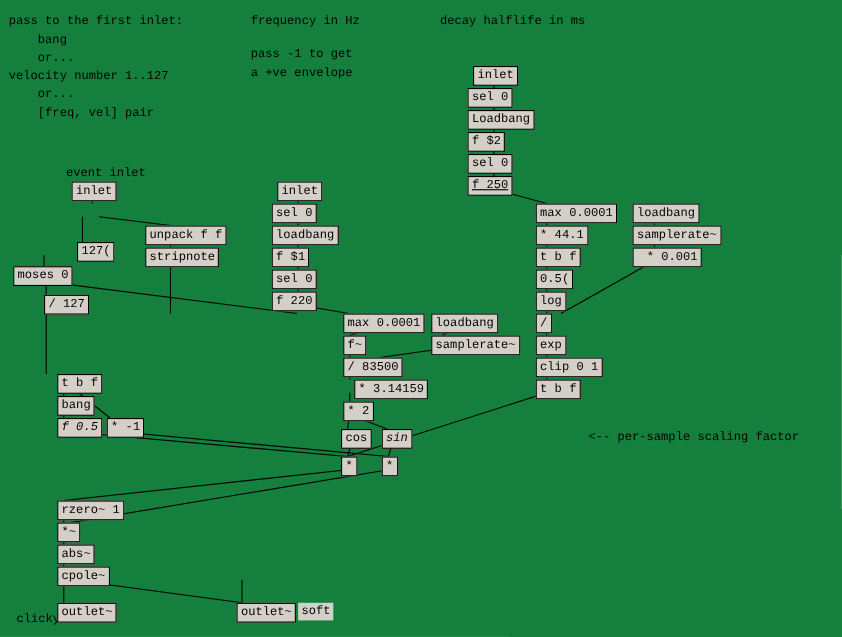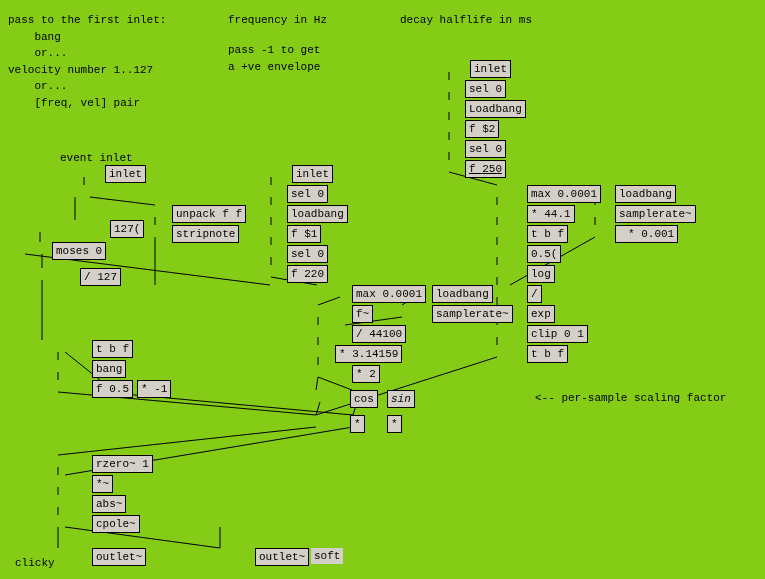--- a/index.html
+++ b/index.html
@@ -9,32 +9,31 @@
       font-size: 11px;
       width: 765px;
       height: 579px;
       overflow: hidden;
       position: relative;
     }
     .patch-area {
       position: relative;
       width: 765px;
       height: 579px;
-      background: #84cc16;
+      background: #15803d;
     }
     .pd-box {
       position: absolute;
       background: #d4d0c8;
       border: 1px solid #000;
       padding: 1px 3px;
       font-size: 11px;
       font-family: 'Courier New', Courier, monospace;
       white-space: nowrap;
       line-height: 1.3;
-      margin-left: 40px;
     }
     .pd-comment {
       position: absolute;
       font-size: 11px;
       font-family: 'Courier New', Courier, monospace;
       background: transparent;
       white-space: pre;
       line-height: 1.5;
     }
     svg.wires {
@@ -157,38 +156,38 @@
   <div class="pd-box" style="left:425px;top:80px;">sel 0</div>
   <div class="pd-box" style="left:425px;top:100px;">Loadbang</div>
   <div class="pd-box" style="left:425px;top:120px;">f $2</div>
   <div class="pd-box" style="left:425px;top:140px;">sel 0</div>
   <div class="pd-box" style="left:425px;top:160px;text-decoration:underline;">f 250</div>
 
   <div class="pd-box" style="left:312px;top:285px;">max 0.0001</div>
   <div class="pd-box" style="left:392px;top:285px;">loadbang</div>
   <div class="pd-box" style="left:312px;top:305px;">f~</div>
   <div class="pd-box" style="left:392px;top:305px;">samplerate~</div>
-  <div class="pd-box" style="left:312px;top:325px;">/ 44100</div>
-  <div class="pd-box" style="left:295px;top:345px;font-family:Liberation Mono, monospace;">* 3.14159</div>
+  <div class="pd-box" style="left:312px;top:325px;">/ 83500</div>
+  <div class="pd-box" style="left:322px;top:345px;font-family:Liberation Mono, monospace;">* 3.14159</div>
   <div class="pd-box" style="left:312px;top:365px;">* 2</div>
   <div class="pd-box" style="left:310px;top:390px;">cos</div>
   <div class="pd-box" style="left:347px;top:390px;font-style:italic;">sin</div>
   <div class="pd-box" style="left:310px;top:415px;">*</div>
   <div class="pd-box" style="left:347px;top:415px;">*</div>
 
   <div class="pd-box" style="left:65px;top:165px;">inlet</div>
   <div class="pd-box" style="left:132px;top:205px;">unpack f f</div>
   <div class="pd-box" style="left:132px;top:225px;">stripnote</div>
   <div class="pd-box" style="left:70px;top:220px;">127(</div>
   <div class="pd-box" style="left:12px;top:242px;">moses 0</div>
   <div class="pd-box" style="left:40px;top:268px;">/ 127</div>
 
   <div class="pd-box" style="left:52px;top:340px;">t b f</div>
   <div class="pd-box" style="left:52px;top:360px;">bang</div>
-  <div class="pd-box" style="left:52px;top:380px;">f 0.5</div>
+  <div class="pd-box" style="left:52px;top:380px;font-style:italic;">f 0.5</div>
   <div class="pd-box" style="left:97px;top:380px;">* -1</div>
 
   <div class="pd-box" style="left:52px;top:455px;">rzero~ 1</div>
   <div class="pd-box" style="left:52px;top:475px;">*~</div>
   <div class="pd-box" style="left:52px;top:495px;">abs~</div>
   <div class="pd-box" style="left:52px;top:515px;">cpole~</div>
   <div class="pd-box" style="left:52px;top:548px;">outlet~</div>
   <div class="pd-box" style="left:215px;top:548px;">outlet~</div>
   <div class="pd-box" style="left:271px;top:548px;border:none;">soft</div>
 

